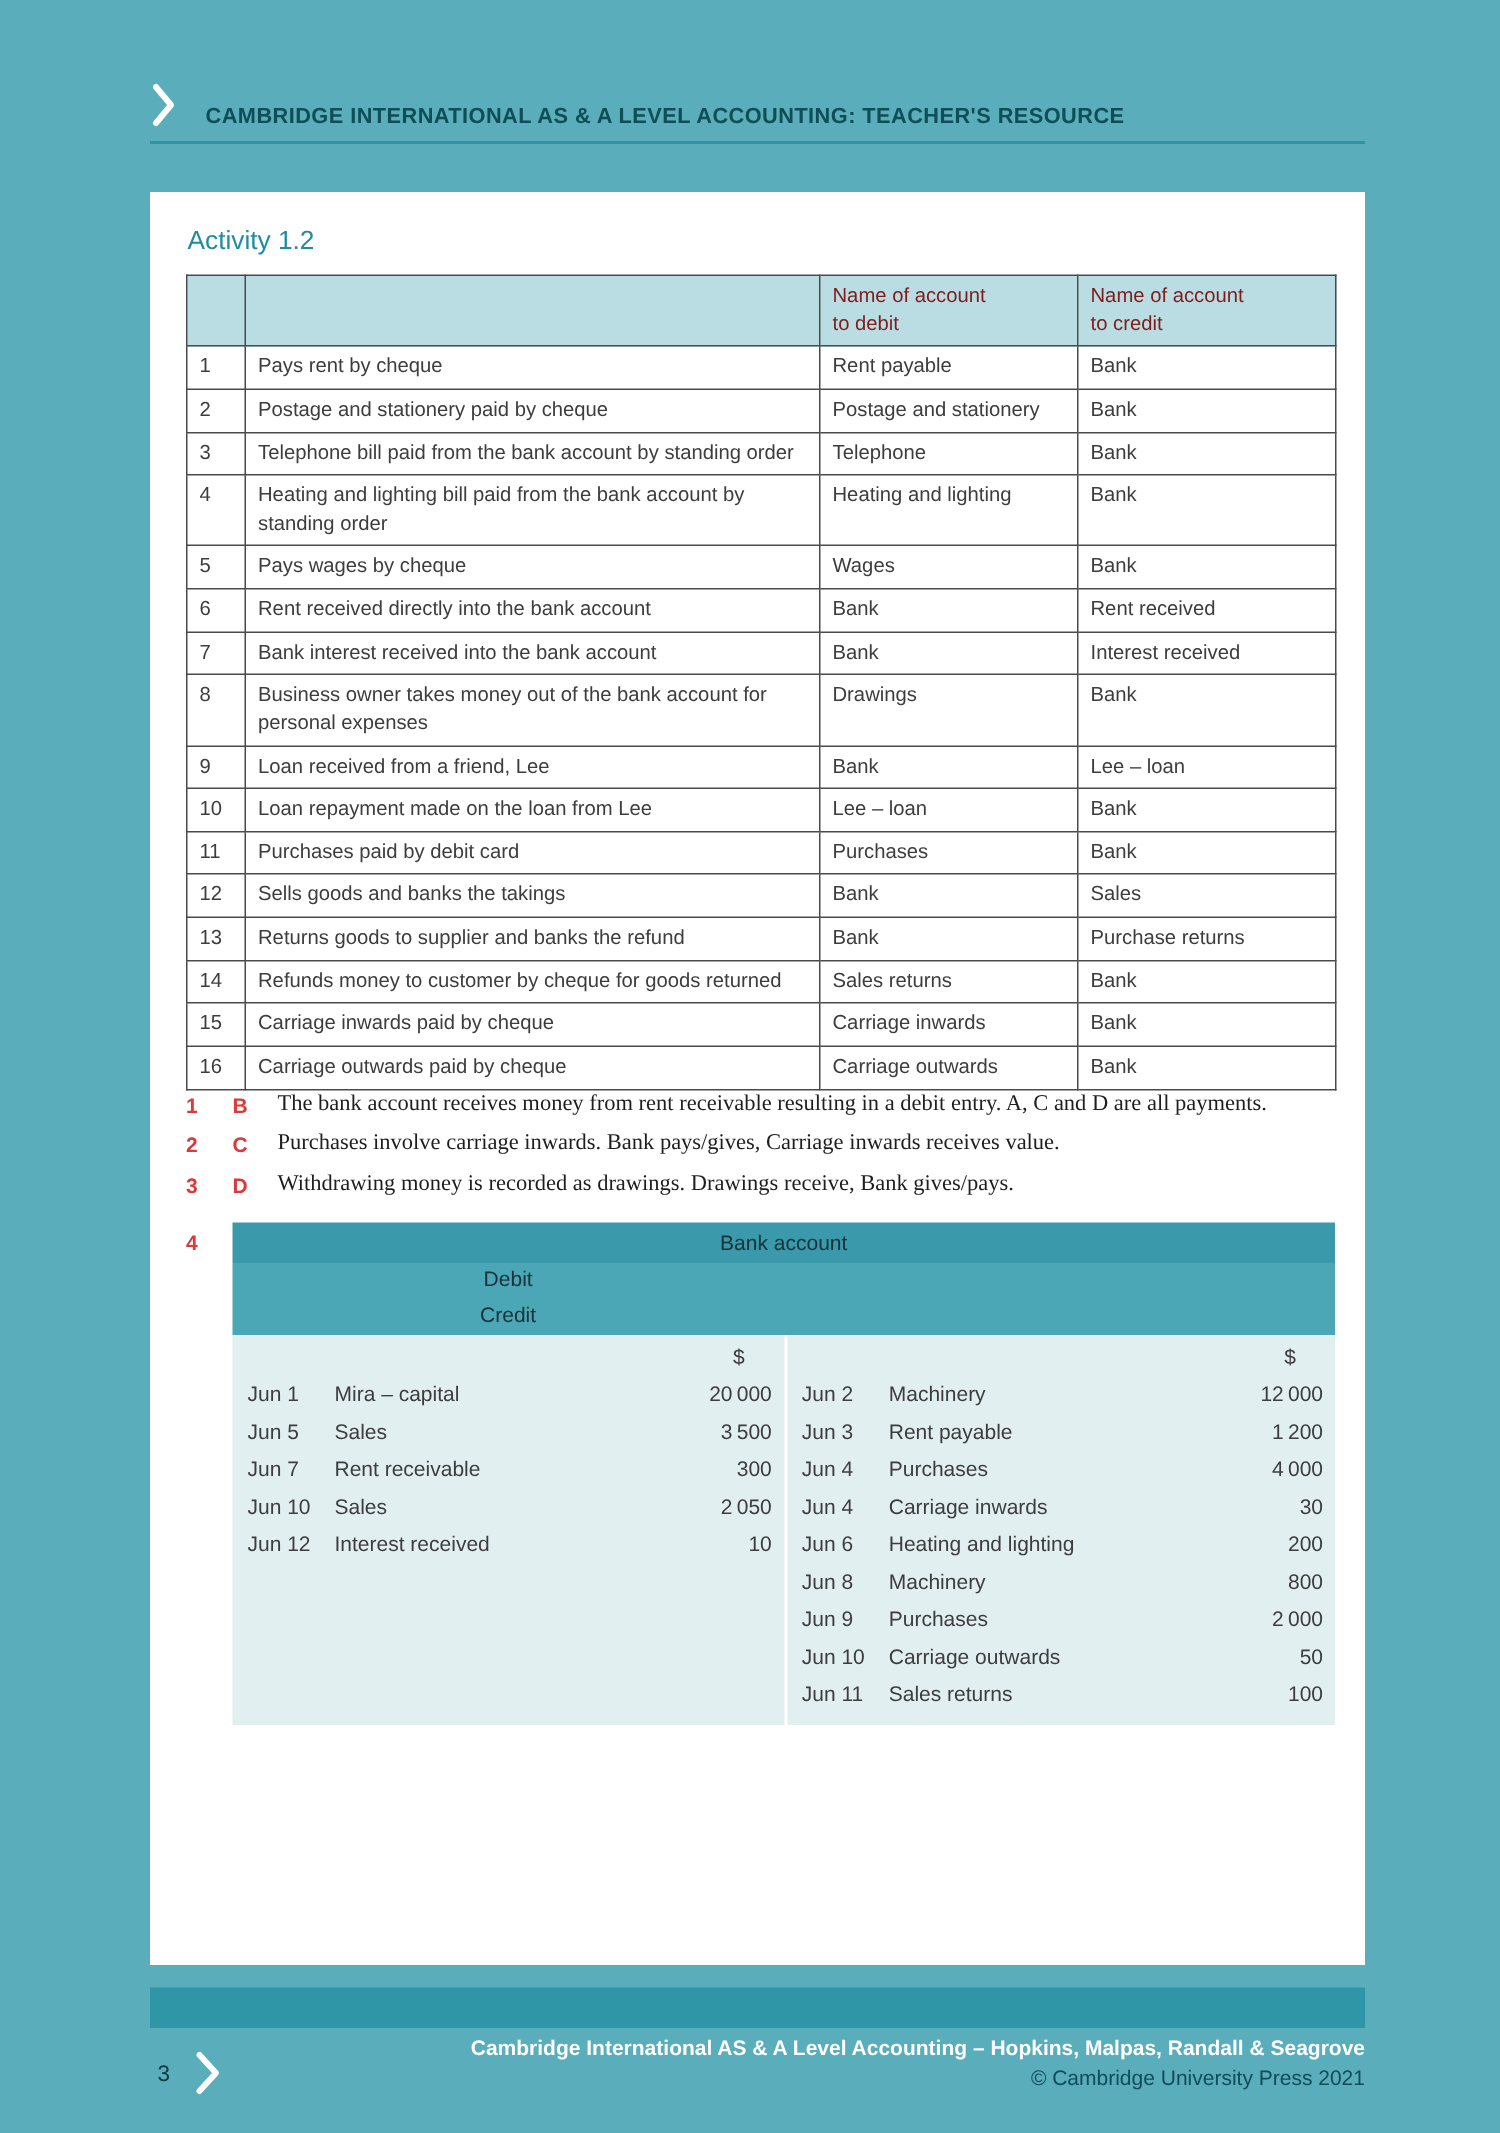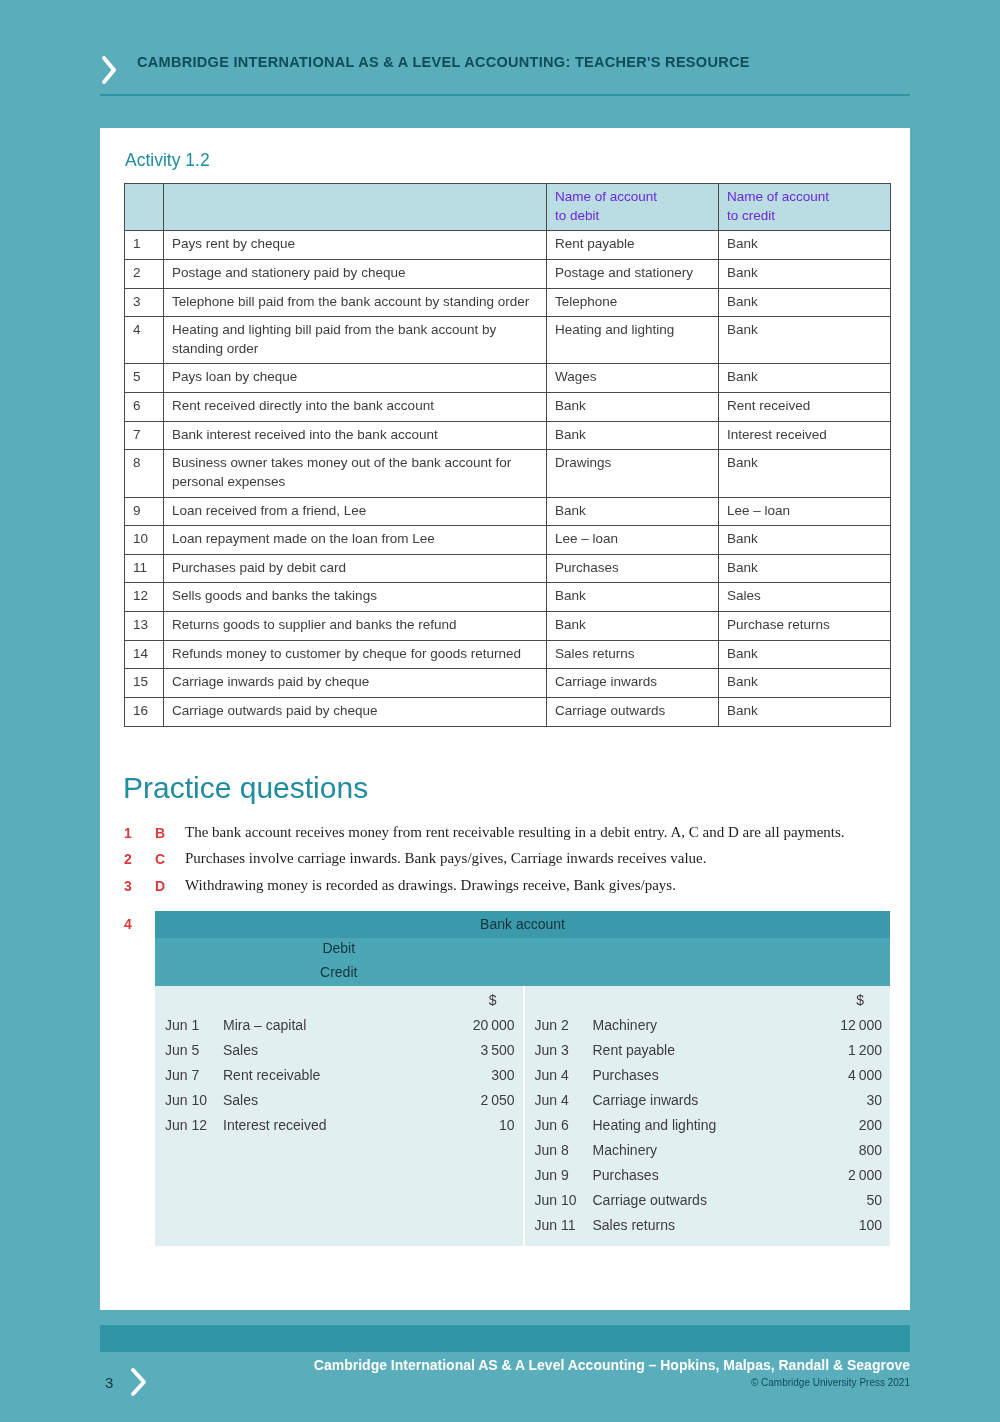--- a/index.html
+++ b/index.html
@@ -19,21 +19,21 @@
   *{margin:0;padding:0;box-sizing:border-box;}
   html,body{width:1000px;height:1422px;}
   body{
     background:var(--page-bg);
     font-family:"Liberation Sans", sans-serif;
     position:relative;
     overflow:hidden;
   }
   .header-row{
     position:absolute;left:100px;top:54px;width:810px;
-    display:flex;align-items:flex-start;
+    display:flex;align-items:flex-end;
   }
   .chev{margin-right:18px;flex-shrink:0;}
   .header-title{
     font-size:14.5px;font-weight:bold;color:var(--header-text);
     letter-spacing:0.3px;
   }
   .header-rule{
     position:absolute;left:100px;top:94px;width:810px;height:2px;
     background:var(--rule-color);
   }
@@ -53,21 +53,21 @@
   .activity-table th,.activity-table td{
     border:1px solid var(--table-border);
     padding:4px 8px 5px 8px;
     vertical-align:top;
     text-align:left;
     line-height:1.38;
   }
   .activity-table thead th{
     background:var(--table-header-bg);
     font-weight:normal;
-    color:#6d28d9;
+    color:#7f1d1d;
     height:44px;
   }
   .c-num{width:39px;}
   .c-desc{width:383px;}
   .c-debit{width:172px;}
   .c-credit{width:172px;}
   .practice-title{
     color:var(--accent-teal);
     font-size:30px;font-weight:400;
     margin:44px 0 18px -1px;
@@ -115,21 +115,21 @@
     position:absolute;left:100px;top:1357px;width:810px;
     display:flex;justify-content:space-between;align-items:flex-start;
   }
   .pagenum-group{
     display:flex;align-items:center;gap:16px;
     padding-left:5px;margin-top:8px;
   }
   .page-number{font-size:15px;color:#123a42;}
   .footer-text{text-align:right;}
   .f1{color:#ffffff;font-weight:bold;font-size:14px;}
-  .f2{color:var(--header-text);font-size:10px;margin-top:4px;}
+  .f2{color:var(--header-text);font-size:14px;margin-top:4px;}
 </style>
 </head>
 <body>
 
 <div class="header-row">
   <svg class="chev" width="19" height="32" viewBox="0 0 19 32">
     <polyline points="4,4 14,16 4,28" fill="none" stroke="#ffffff" stroke-width="4" stroke-linecap="round" stroke-linejoin="round"></polyline>
   </svg>
   <div class="header-title">CAMBRIDGE INTERNATIONAL AS &amp; A LEVEL ACCOUNTING: TEACHER'S RESOURCE</div>
 </div>
@@ -168,21 +168,21 @@
           <td class="c-credit">Bank</td>
         </tr>
         <tr>
           <td class="c-num">4</td>
           <td class="c-desc">Heating and lighting bill paid from the bank account by standing order</td>
           <td class="c-debit">Heating and lighting</td>
           <td class="c-credit">Bank</td>
         </tr>
         <tr>
           <td class="c-num">5</td>
-          <td class="c-desc">Pays loan by cheque</td>
+          <td class="c-desc">Pays wages by cheque</td>
           <td class="c-debit">Wages</td>
           <td class="c-credit">Bank</td>
         </tr>
         <tr>
           <td class="c-num">6</td>
           <td class="c-desc">Rent received directly into the bank account</td>
           <td class="c-debit">Bank</td>
           <td class="c-credit">Rent received</td>
         </tr>
         <tr>
@@ -241,21 +241,20 @@
         </tr>
         <tr>
           <td class="c-num">16</td>
           <td class="c-desc">Carriage outwards paid by cheque</td>
           <td class="c-debit">Carriage outwards</td>
           <td class="c-credit">Bank</td>
         </tr>
       </tbody>
   </table>
 
-  <div class="practice-title">Practice questions</div>
 
   <div class="questions">
       <div class="question">
         <span class="qnum">1</span>
         <span class="qans">B</span>
         <span class="qtext">The bank account receives money from rent receivable resulting in a debit entry. A, C and D are all payments.</span>
       </div>
       <div class="question">
         <span class="qnum">2</span>
         <span class="qans">C</span>

